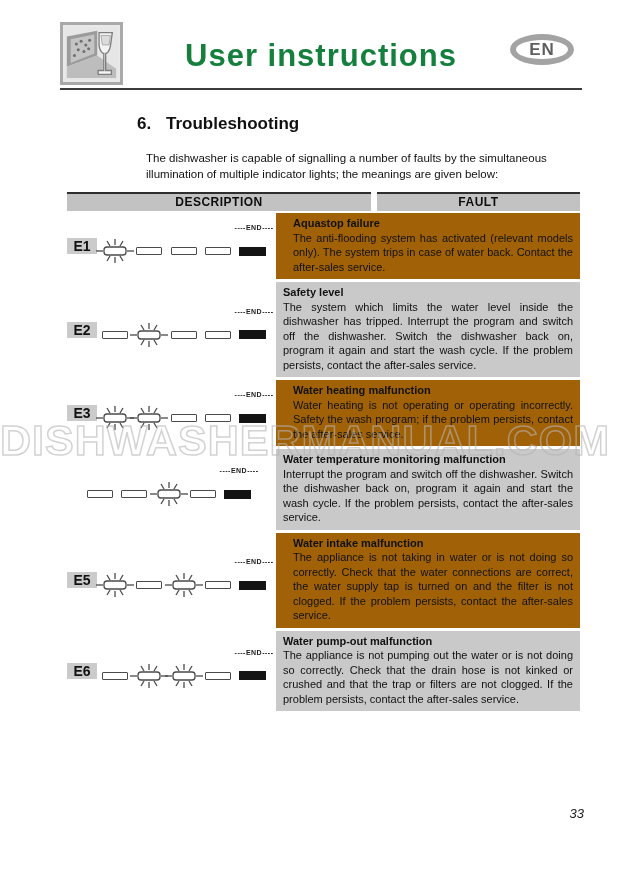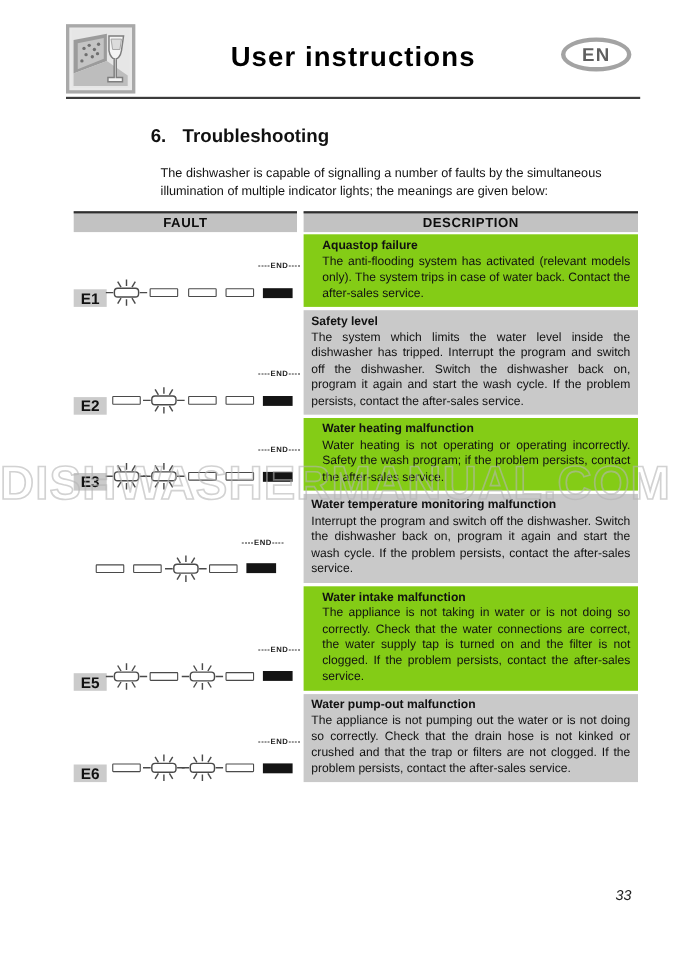--- a/index.html
+++ b/index.html
@@ -15,25 +15,25 @@
 
   
   .header { position: absolute; left: 60px; right: 38px; top: 20px; height: 70px; }
   .logo-box {
     position: absolute; left: 0; top: 2px; width: 63px; height: 63px;
     border: 3px solid #a9a9a9; background: #e9e9e9; padding: 2px;
   }
   .logo-box svg { width: 100%; height: 100%; display: block; }
   .header-title {
     position: absolute; left: 0; right: 0; top: 18px; text-align: center;
-    font-size: 25px; font-weight: bold; color: #000000; letter-spacing: 1px;
+    font-size: 31px; font-weight: bold; color: #15803d; letter-spacing: 1px;
   }
   .lang-badge {
     position: absolute; right: 8px; top: 14px; width: 64px; height: 31px;
-    border: 4px solid #a3a3a3; border-radius: 50%;
+    border: 6px solid #a3a3a3; border-radius: 50%;
     display: flex; align-items: center; justify-content: center;
     font-size: 17px; font-weight: bold; color: #5f5f5f; letter-spacing: 1px;
   }
   .header-rule {
     position: absolute; left: 60px; width: 522px; top: 88px; height: 2px;
     background: #3c3c3c;
   }
 
   
   .section-heading {
@@ -52,21 +52,21 @@
   .thead { display: flex; gap: 6px; margin-bottom: 2px; }
   .th {
     background: #c2c2c2; border-top: 2px solid #2e2e2e;
     font-size: 12px; font-weight: bold; text-align: center; color: #0d0d0d;
     padding: 1px 0 2px 0; letter-spacing: 0.5px;
   }
   .th.fault { width: 203px; }
   .th.desc  { flex: 1; }
 
   .trow { display: flex; gap: 6px; margin-bottom: 3px; }
-  .fault-cell { width: 203px; display: flex; align-items: flex-end; background: #ffffff; }
+  .fault-cell { width: 203px; display: flex; align-items: center; background: #ffffff; }
   .code-box {
     width: 30px; background: #cbcbcb; display: flex; align-items: center; justify-content: center;
     font-size: 14px; font-weight: bold; color: #111;
   }
   .lights-wrap { flex: 1; display: flex; align-items: center; justify-content: center; }
   .lights {
     position: relative; width: 168px; height: 26px;
     display: flex; justify-content: space-between; align-items: center;
     margin-top: 10px;
   }
@@ -77,37 +77,37 @@
   .ind-end { width: 27px; height: 9px; background: #141414; }
   .ind-blink svg { display: block; }
   .end-label {
     position: absolute; right: -6px; top: -14px;
     font-size: 7px; font-weight: bold; color: #222; letter-spacing: 0.5px; white-space: nowrap;
   }
   .desc-cell {
     flex: 1; padding: 3px 7px 5px 7px;
     font-size: 11px; line-height: 14.5px; color: #111; text-align: justify;
   }
-  .desc-cell.light { background: #84cc16; padding-left: 17px; }
+  .desc-cell.light { background: #a16207; padding-left: 17px; }
   .desc-cell.dark  { background: #c9c9c9; }
   .desc-title { font-weight: bold; text-align: left; }
 
   
   .watermark {
     position: absolute; left: 0; width: 502px; top: 416px;
     font-size: 43px; font-weight: bold; letter-spacing: 1px;
     text-align: center; white-space: nowrap;
     color: transparent;
     -webkit-text-stroke: 1.5px #b5b5b5;
     opacity: 0.6; pointer-events: none; z-index: 5;
   }
 
   
   .page-number {
-    position: absolute; right: 46px; top: 806px;
+    position: absolute; right: 36px; top: 806px;
     font-size: 13px; font-style: italic; color: #222;
   }
 </style>
 </head>
 <body>
 
 <div class="page">
 
   <div class="header">
     <div class="logo-box">
@@ -134,22 +134,22 @@
   <div class="header-rule"></div>
 
   <div class="section-heading">
     <span class="num">6.</span>
     <span>Troubleshooting</span>
   </div>
   <div class="intro">The dishwasher is capable of signalling a number of faults by the simultaneous illumination of multiple indicator lights; the meanings are given below:</div>
 
   <div class="fault-table">
     <div class="thead">
+      <div class="th desc">DESCRIPTION</div>
       <div class="th fault">FAULT</div>
-      <div class="th desc">DESCRIPTION</div>
     </div>
     <div>
     <div class="trow">
       <div class="fault-cell">
         <div class="code-box">E1</div>
         <div class="lights-wrap">
           <div class="lights">
             <span class="end-label">----END----</span>
           <div class="light-slot">
                   <span class="ind-blink">

